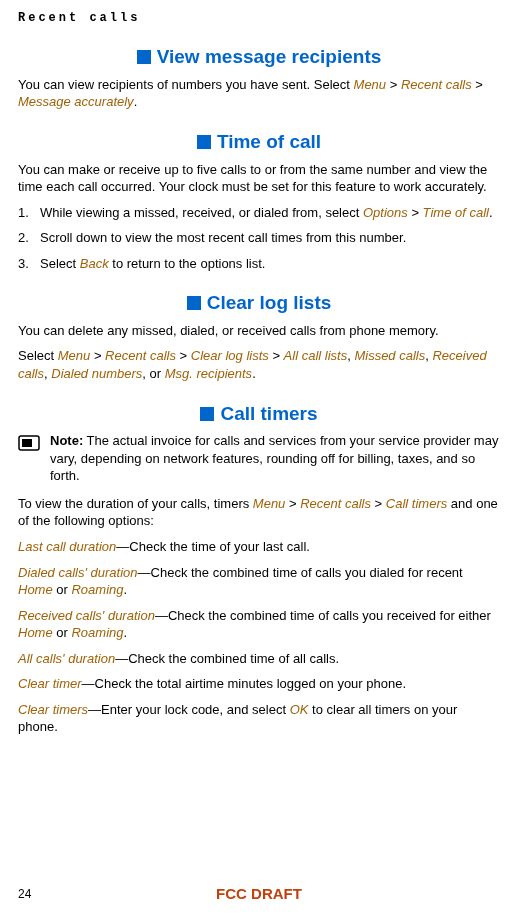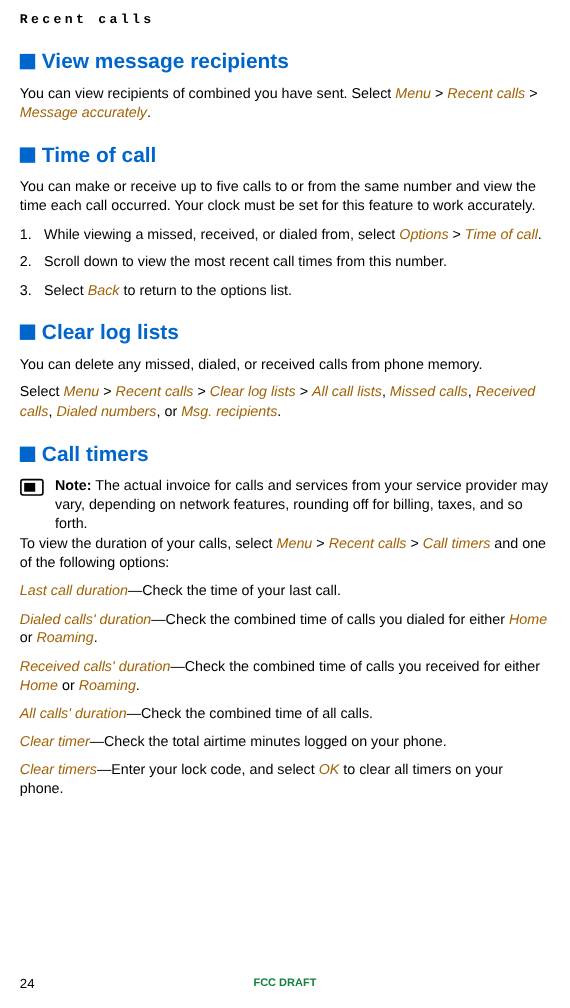--- a/index.html
+++ b/index.html
@@ -24,20 +24,21 @@
       letter-spacing: 3px;
       font-weight: bold;
       margin-bottom: 18px;
     }
     .section-heading {
       font-size: 19px;
       font-weight: bold;
       color: #0066cc;
       margin-bottom: 6px;
       margin-top: 18px;
+      text-align: center;
     }
     .section-heading:first-of-type {
       margin-top: 0;
     }
     .square {
       display: inline-block;
       width: 14px;
       height: 14px;
       background: #0066cc;
       margin-right: 6px;
@@ -60,20 +61,21 @@
       position: relative;
     }
     ol li::before {
       content: counter(item) ".";
       position: absolute;
       left: 0;
     }
     .note-block {
       display: flex;
       align-items: flex-start;
+      margin-bottom: 10px;
     }
     .note-icon {
       flex-shrink: 0;
       width: 24px;
       margin-right: 8px;
       margin-top: 2px;
     }
     .note-text {
       flex: 1;
     }
@@ -83,38 +85,38 @@
       left: 0;
       right: 0;
       display: flex;
       align-items: center;
       padding: 0 18px;
     }
     .page-num {
       font-size: 12px;
     }
     .fcc {
-      color: #15803d;
-      font-size: 10px;
+      color: #c2410c;
+      font-size: 15px;
       font-weight: bold;
       position: absolute;
       left: 50%;
       transform: translateX(-50%);
     }
   </style>
 </head>
 <body>
 
 <div class="header-text">Recent calls</div>
 
 <div class="section-heading">
   <span class="square"></span><span>View message recipients</span>
 </div>
 <p>
-  <span>You can view recipients of combined you have sent. Select </span><span class="blue emph">Menu</span><span> &gt; </span><span class="blue emph">Recent calls</span><span> &gt; </span><span class="blue emph">Message accurately</span><span>.</span>
+  <span>You can view recipients of numbers you have sent. Select </span><span class="blue emph">Menu</span><span> &gt; </span><span class="blue emph">Recent calls</span><span> &gt; </span><span class="blue emph">Message accurately</span><span>.</span>
 </p>
 
 <div class="section-heading">
   <span class="square"></span><span>Time of call</span>
 </div>
 <p>You can make or receive up to five calls to or from the same number and view the time each call occurred. Your clock must be set for this feature to work accurately.</p>
 <ol>
   <li>
     <span>While viewing a missed, received, or dialed from, select </span><span class="blue emph">Options</span><span> &gt; </span><span class="blue emph">Time of call</span><span>.</span>
   </li>
@@ -140,27 +142,27 @@
     <svg width="22" height="18" viewBox="0 0 22 18">
       <rect x="1" y="2" width="20" height="14" rx="2" fill="none" stroke="#000" stroke-width="1.5"></rect>
       <rect x="4" y="5" width="10" height="8" fill="#000"></rect>
     </svg>
   </div>
   <div class="note-text">
     <b>Note:</b><span> The actual invoice for calls and services from your service provider may vary, depending on network features, rounding off for billing, taxes, and so forth.</span>
   </div>
 </div>
 <p>
-  <span>To view the duration of your calls, select </span><span class="blue emph">Menu</span><span> &gt; </span><span class="blue emph">Recent calls</span><span> &gt; </span><span class="blue emph">Call timers</span><span> and one of the following options:</span>
+  <span>To view the duration of your calls, timers </span><span class="blue emph">Menu</span><span> &gt; </span><span class="blue emph">Recent calls</span><span> &gt; </span><span class="blue emph">Call timers</span><span> and one of the following options:</span>
 </p>
 <p>
   <span class="blue emph">Last call duration</span><span>—Check the time of your last call.</span>
 </p>
 <p>
-  <span class="blue emph">Dialed calls' duration</span><span>—Check the combined time of calls you dialed for either </span><span class="blue emph">Home</span><span> or </span><span class="blue emph">Roaming</span><span>.</span>
+  <span class="blue emph">Dialed calls' duration</span><span>—Check the combined time of calls you dialed for recent </span><span class="blue emph">Home</span><span> or </span><span class="blue emph">Roaming</span><span>.</span>
 </p>
 <p>
   <span class="blue emph">Received calls' duration</span><span>—Check the combined time of calls you received for either </span><span class="blue emph">Home</span><span> or </span><span class="blue emph">Roaming</span><span>.</span>
 </p>
 <p>
   <span class="blue emph">All calls' duration</span><span>—Check the combined time of all calls.</span>
 </p>
 <p>
   <span class="blue emph">Clear timer</span><span>—Check the total airtime minutes logged on your phone.</span>
 </p>

